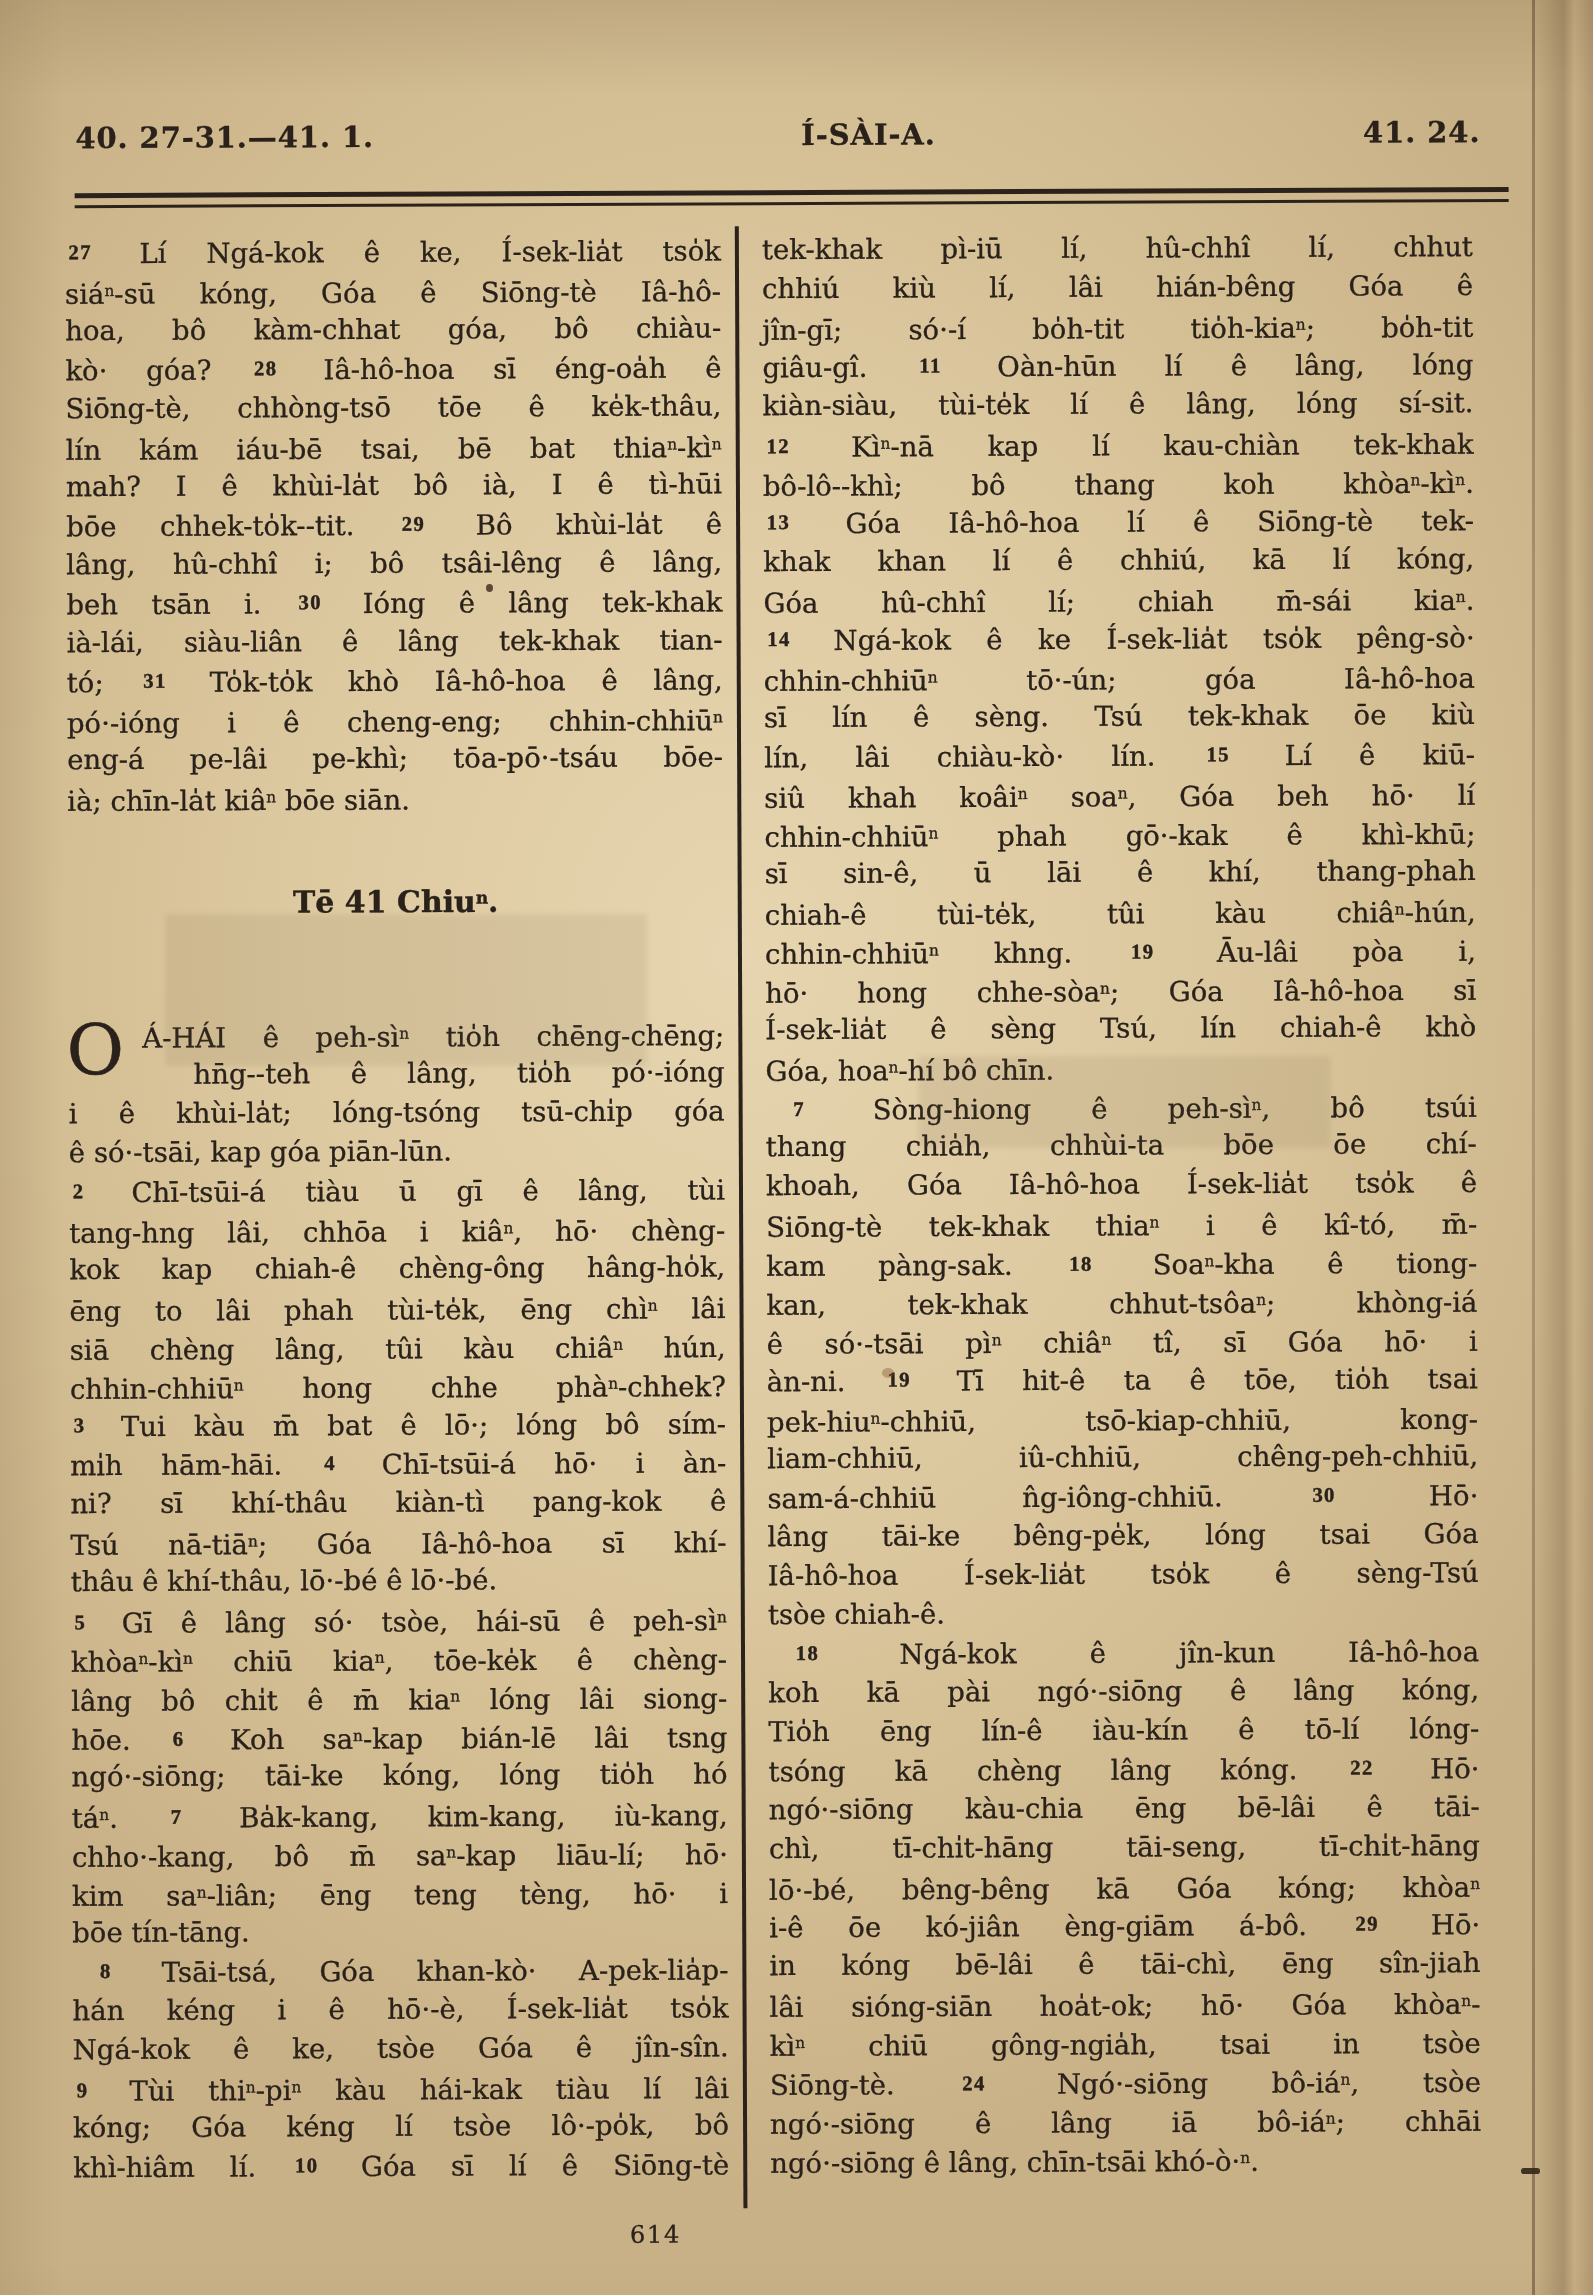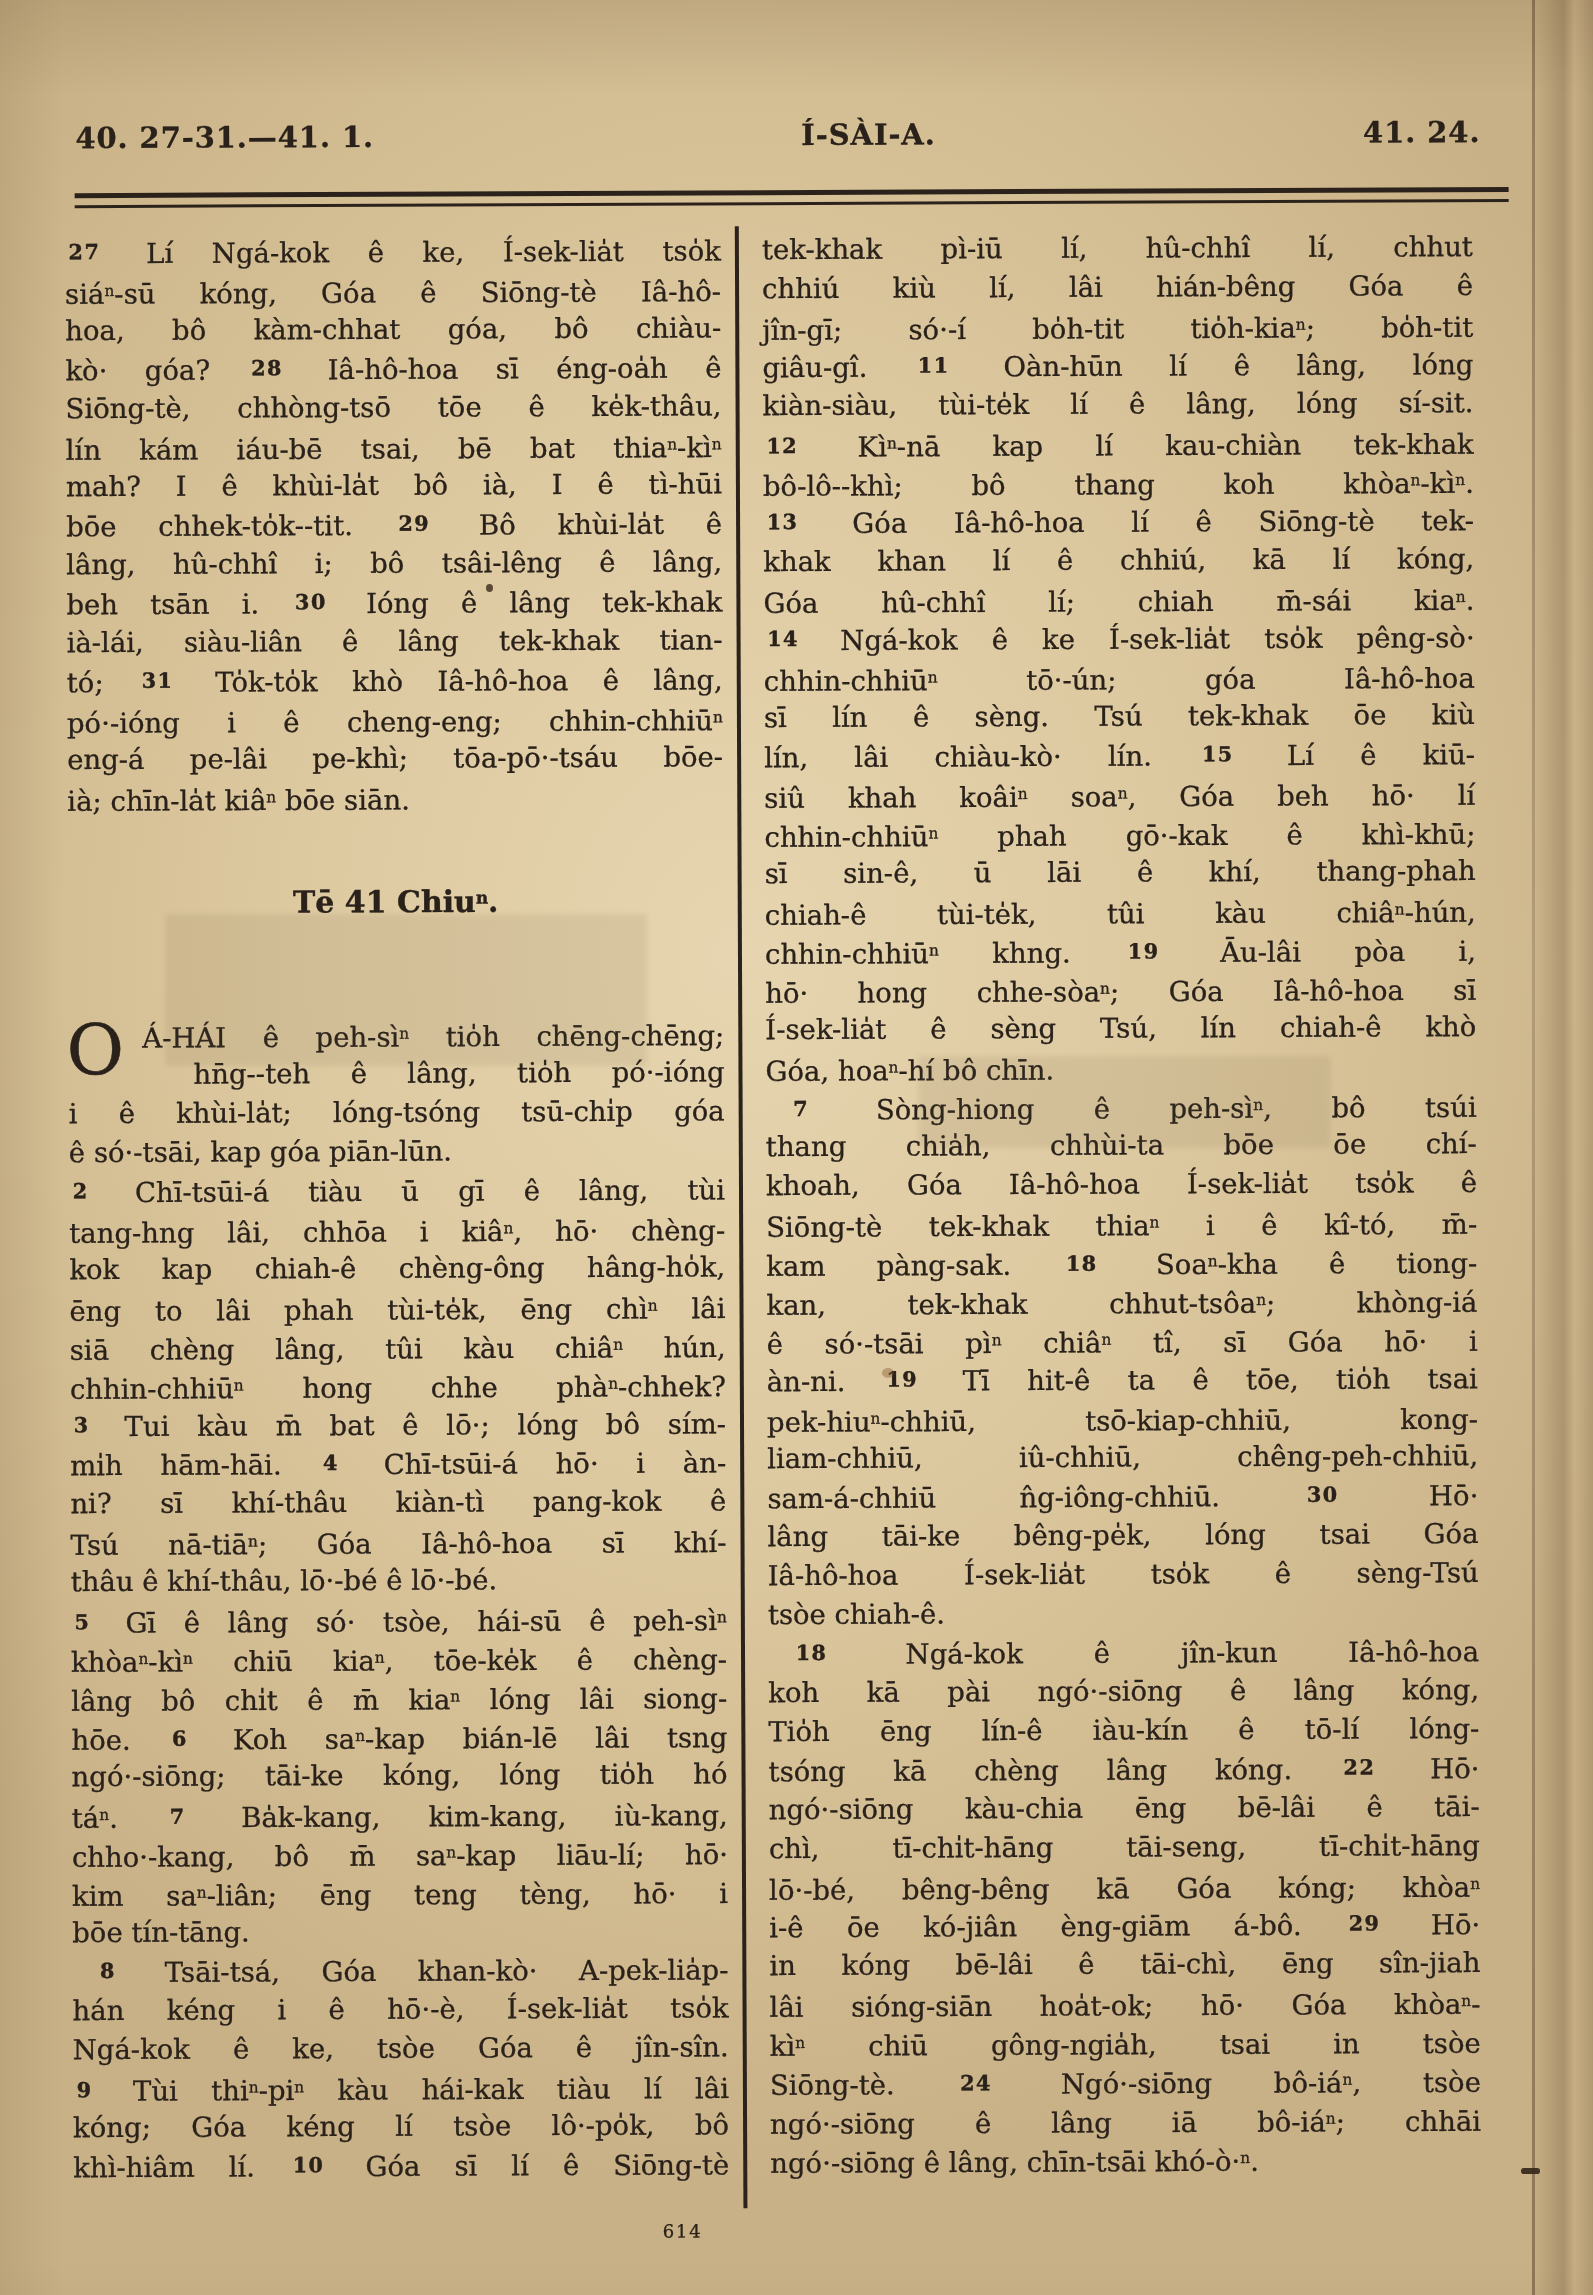--- a/index.html
+++ b/index.html
@@ -29,30 +29,30 @@
     border-top:5.5px solid #2b231b;border-bottom:3.2px solid #2b231b;}
   .vrule{position:absolute;left:739px;top:226px;width:3.7px;height:1982px;background:#2b231b;}
   
   .col{position:absolute;top:230px;}
   .col-left{left:69px;width:656px;}
   .col-right{left:766px;width:711px;}
   .tline{height:39px;line-height:39px;font-size:27.5px;white-space:normal;
     text-align:justify;text-align-last:justify;-webkit-text-stroke:0.3px #29211a;}
   .tline.pend{text-align-last:left;}
   .tline.indent{text-indent:24px;}
-  .vnum{font-weight:bold;font-size:20.7px;vertical-align:4.1px;margin:0 7.3px 0 3.7px;letter-spacing:1.4px;-webkit-text-stroke:0.4px #29211a;}
+  .vnum{font-weight:bold;font-size:20.7px;vertical-align:4.1px;margin:0 7.3px 0 3.7px;letter-spacing:1.4px;font-family:Liberation Serif, serif;-webkit-text-stroke:0.4px #29211a;}
   .supn{font-size:0.56em;vertical-align:0.5em;}
   .chap-head{margin:59px 0 94px 0;height:45px;line-height:45px;text-align:center;
     font-weight:bold;font-size:30px;-webkit-text-stroke:0.4px #29211a;}
   .dcwrap{position:relative;}
   .dropcap{position:absolute;left:-1.8px;top:-1.8px;font-size:70px;line-height:73px;-webkit-text-stroke:0.5px #29211a;}
   .dc-l1{padding-left:74px;}
   .dc-l2{padding-left:125px;}
-  .pagenum{position:absolute;top:2220px;left:678px;transform:translateX(-50%);
-    font-size:18px;letter-spacing:1.8px;-webkit-text-stroke:0.3px #29211a;}
+  .pagenum{position:absolute;top:2220px;left:651px;transform:translateX(-50%);
+    font-size:24px;letter-spacing:1.8px;-webkit-text-stroke:0.3px #29211a;}
   
   .ghost{position:absolute;pointer-events:none;filter:blur(2.8px);opacity:.10;background:#6a5a3a;border-radius:3.7px;}
 </style>
 </head>
 <body>
 
 <div class="shade"></div>
 
 <div class="print-area">
   <div class="header">

